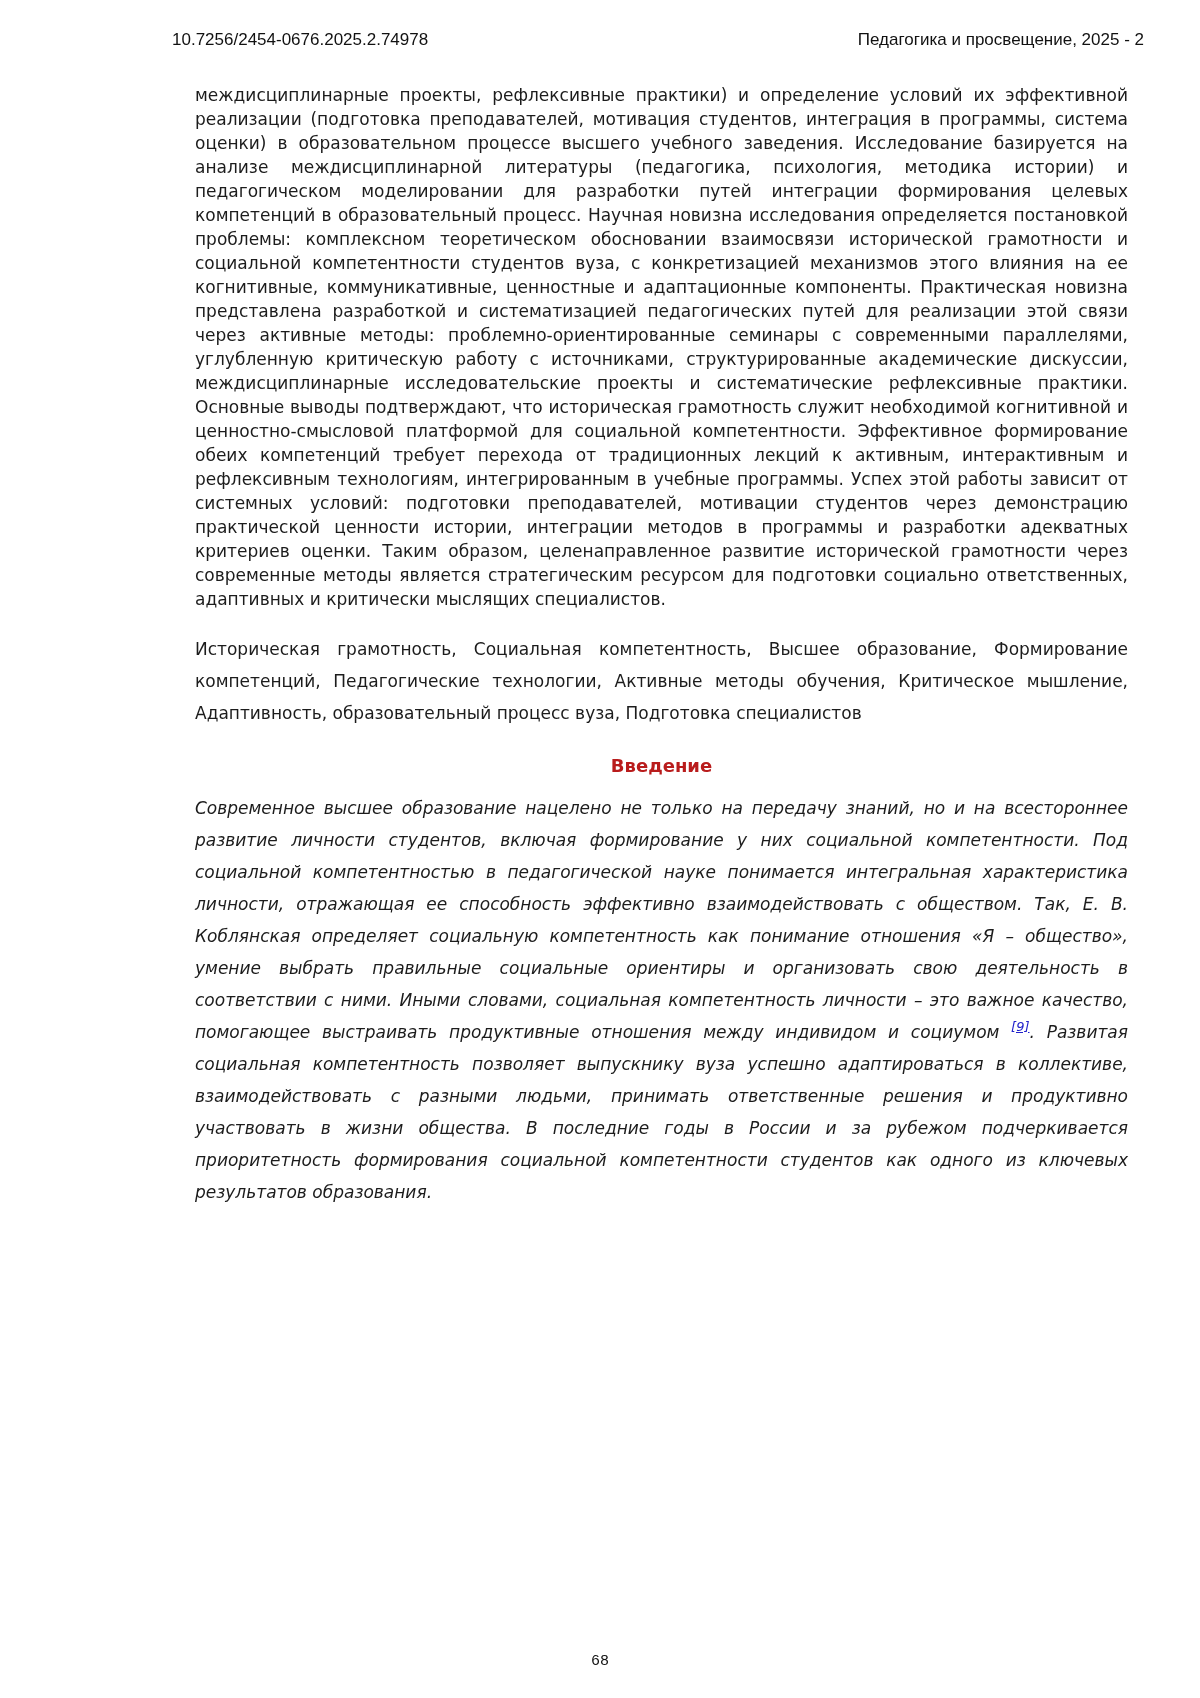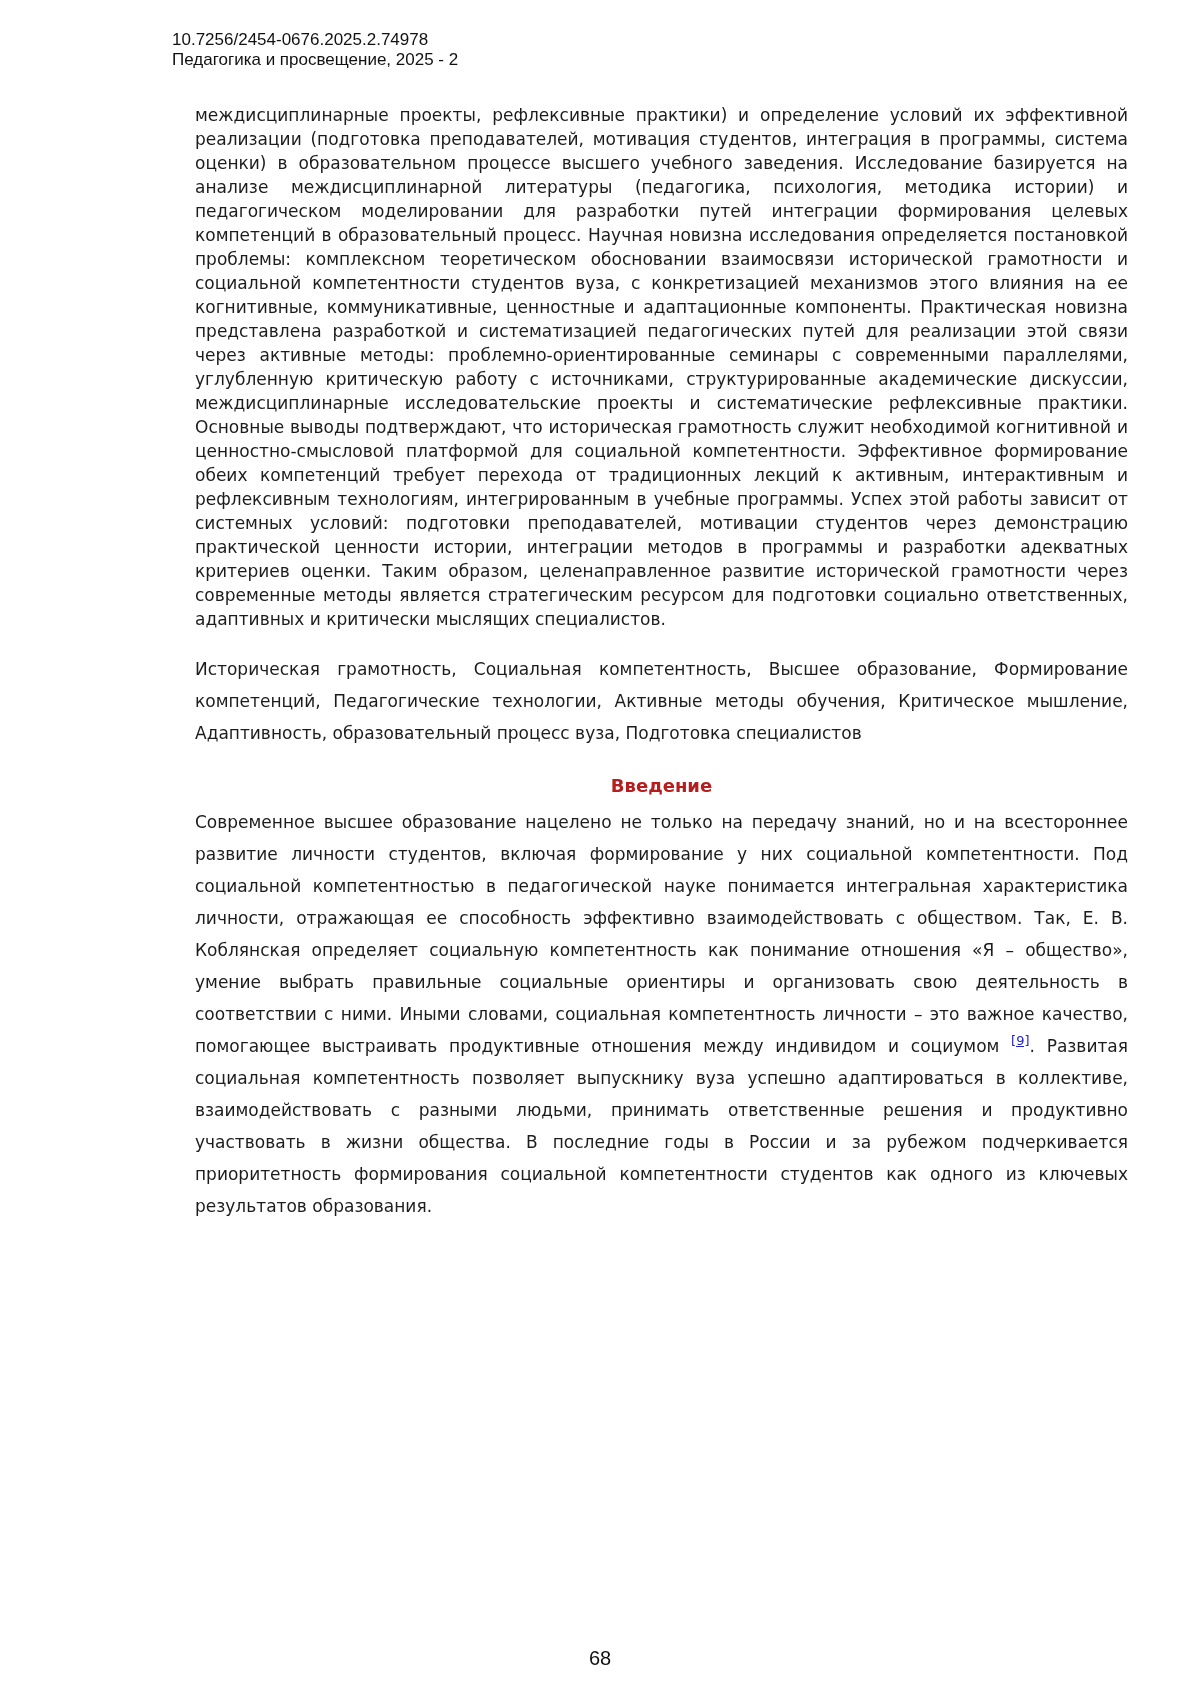--- a/index.html
+++ b/index.html
@@ -14,21 +14,20 @@
     color: var(--text-color, #1c1c1c);
   }
   .page-header {
     margin: 30px 56px 0 172px;
     display: flex;
     justify-content: space-between;
     align-items: baseline;
     font-family: "Liberation Sans", sans-serif;
     font-size: 17px;
     color: #111111;
-    flex-direction: column;
   }
   .content {
     margin-left: 195px;
     width: 933px;
     font-family: "DejaVu Sans", sans-serif;
     font-size: 17px;
     color: var(--text-color, #1c1c1c);
   }
   .abstract {
     margin-top: 33px;
@@ -49,43 +48,44 @@
     text-align-last: left;
   }
   .section-heading {
     margin-top: 26px;
     font-size: 18px;
     font-weight: bold;
     text-align: center;
     color: #b91c1c;
   }
   .intro {
-    margin-top: 10px;
+    margin-top: 16px;
     line-height: 32px;
     text-align: justify;
     text-align-last: left;
+    font-style: italic;
   }
   .ref-link {
     color: var(--link-blue, #2222cc);
     text-decoration: underline;
     cursor: pointer;
   }
   sup.ref {
     font-size: 13px;
     line-height: 0;
     vertical-align: super;
   }
   .page-footer {
     position: absolute;
     left: 0;
     right: 0;
     bottom: 28px;
     text-align: center;
-    font-family: Liberation Sans, sans-serif;
-    font-size: 20px;
+    font-family: Liberation Mono, monospace;
+    font-size: 15px;
     color: #111111;
   }
 </style>
 </head>
 <body>
 
 <div class="page">
 
   <header class="page-header">
     <span>10.7256/2454-0676.2025.2.74978</span>

